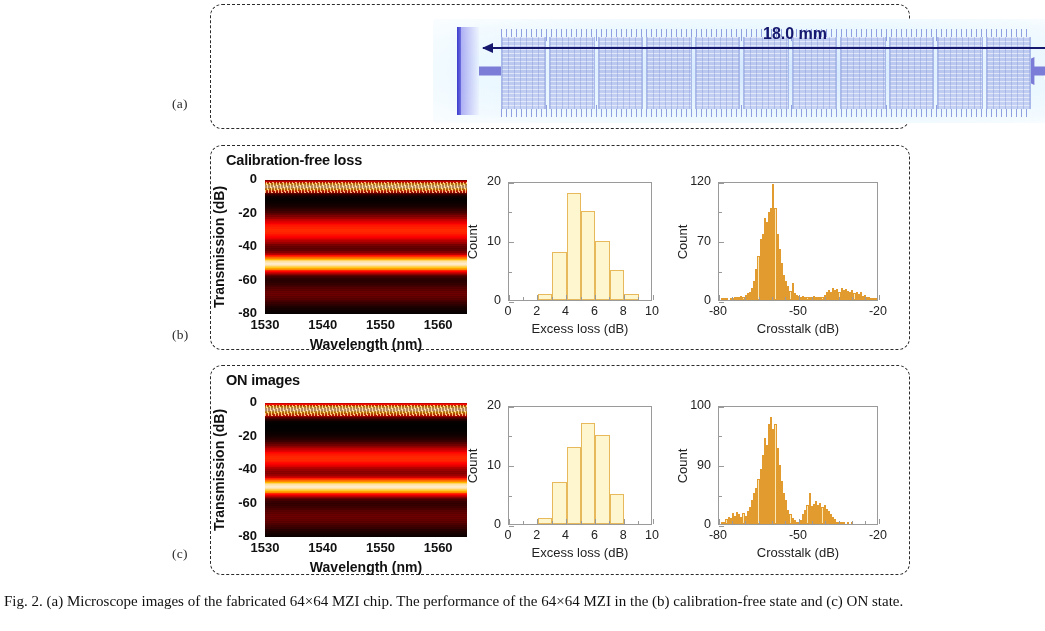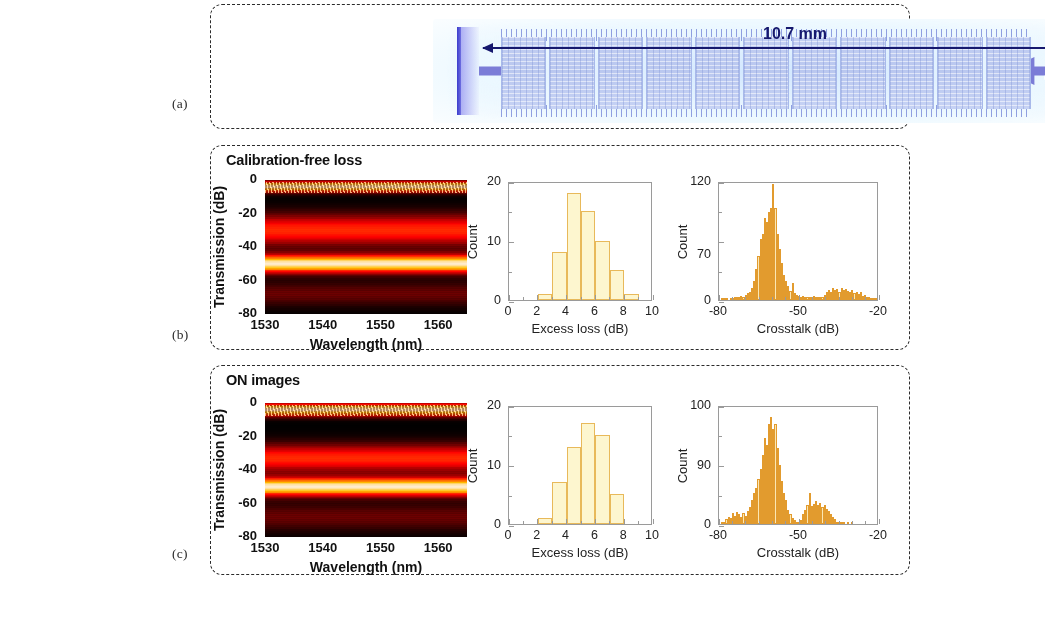--- a/index.html
+++ b/index.html
@@ -172,21 +172,21 @@
           <div class="mzi-block"></div>
           <div class="mzi-block"></div>
           <div class="mzi-block"></div>
           <div class="mzi-block"></div>
           <div class="mzi-block"></div>
           <div class="mzi-block"></div>
           <div class="mzi-block"></div>
         </div>
 
       <div class="arrow-h"></div>
-      <div class="dim-h">10.7 mm</div>
+      <div class="dim-h">18.0 mm</div>
 
       <div class="dim-v">6</div>
     </div>
   </div>
   <div class="panel-tag" id="tag-a">(a)</div>
 
   <div class="panel" id="panel-b"></div>
   <div class="state-title" id="title-b">Calibration-free loss</div>
   <div class="panel-tag" id="tag-b">(b)</div>
 
@@ -504,21 +504,21 @@
           <div class="tickmark" style="left: 0px; top: 118.5px; height: 1px; width: 5px;"></div>
           <div class="tickmark" style="left: 0px; top: 88.75px; height: 1px; width: 3px;"></div>
           <div class="tickmark" style="left: 0px; top: 59px; height: 1px; width: 5px;"></div>
           <div class="tickmark" style="left: 0px; top: 29.25px; height: 1px; width: 3px;"></div>
           <div class="tickmark" style="left: 0px; top: -0.5px; height: 1px; width: 5px;"></div>
         </div>
         <div class="tick-lab" style="left: 0px; top: 122px; transform: translateX(-50%);">-80</div>
         <div class="tick-lab" style="left: 80px; top: 122px; transform: translateX(-50%);">-50</div>
         <div class="tick-lab" style="left: 160px; top: 122px; transform: translateX(-50%);">-20</div>
         <div class="tick-lab" style="left: -7px; top: 111px; transform: translateX(-100%);">0</div>
-        <div class="tick-lab" style="left: -7px; top: 51.5px; transform: translateX(-100%); margin-top: 13px;">70</div>
+        <div class="tick-lab" style="left: -7px; top: 51.5px; transform: translateX(-100%);">70</div>
         <div class="tick-lab" style="left: -7px; top: -8px; transform: translateX(-100%);">120</div>
         <div class="axis-label" style="left: 80px; top: 139px; transform: translateX(-50%);">Crosstalk (dB)</div>
         <div class="axis-label" style="left: -36px; top: 59.5px; transform: rotate(-90deg) translate(-50%, -50%); transform-origin: 0px 0px;">Count</div>
       </div>
       <div class="plot" style="left: 265px; top: 403px; width: 202px; height: 134px;">
         <div class="heat" style="left: 0px; top: 0px; width: 202px; height: 134px;">
           <div class="layer" style="top: 0px; height: 1.5375px; background: rgb(202, 0, 0);"></div>
           <div class="layer" style="top: 0.8375px; height: 1.5375px; background: rgb(255, 11, 0);"></div>
           <div class="layer" style="top: 1.675px; height: 1.5375px; background: rgb(255, 70, 0);"></div>
           <div class="layer" style="top: 2.5125px; height: 1.5375px; background: rgb(255, 131, 0);"></div>
@@ -819,13 +819,14 @@
         <div class="tick-lab" style="left: 80px; top: 122px; transform: translateX(-50%);">-50</div>
         <div class="tick-lab" style="left: 160px; top: 122px; transform: translateX(-50%);">-20</div>
         <div class="tick-lab" style="left: -7px; top: 111px; transform: translateX(-100%);">0</div>
         <div class="tick-lab" style="left: -7px; top: 51.5px; transform: translateX(-100%);">90</div>
         <div class="tick-lab" style="left: -7px; top: -8px; transform: translateX(-100%);">100</div>
         <div class="axis-label" style="left: 80px; top: 139px; transform: translateX(-50%);">Crosstalk (dB)</div>
         <div class="axis-label" style="left: -36px; top: 59.5px; transform: rotate(-90deg) translate(-50%, -50%); transform-origin: 0px 0px;">Count</div>
       </div>
     </div>
 
+  <div class="caption">Fig. 2. (a) Microscope images of the fabricated 64×64 MZI chip. The performance of the 64×64 MZI in the (b) calibration-free state and (c) ON state.</div>
 </div>
 
 </body></html>

